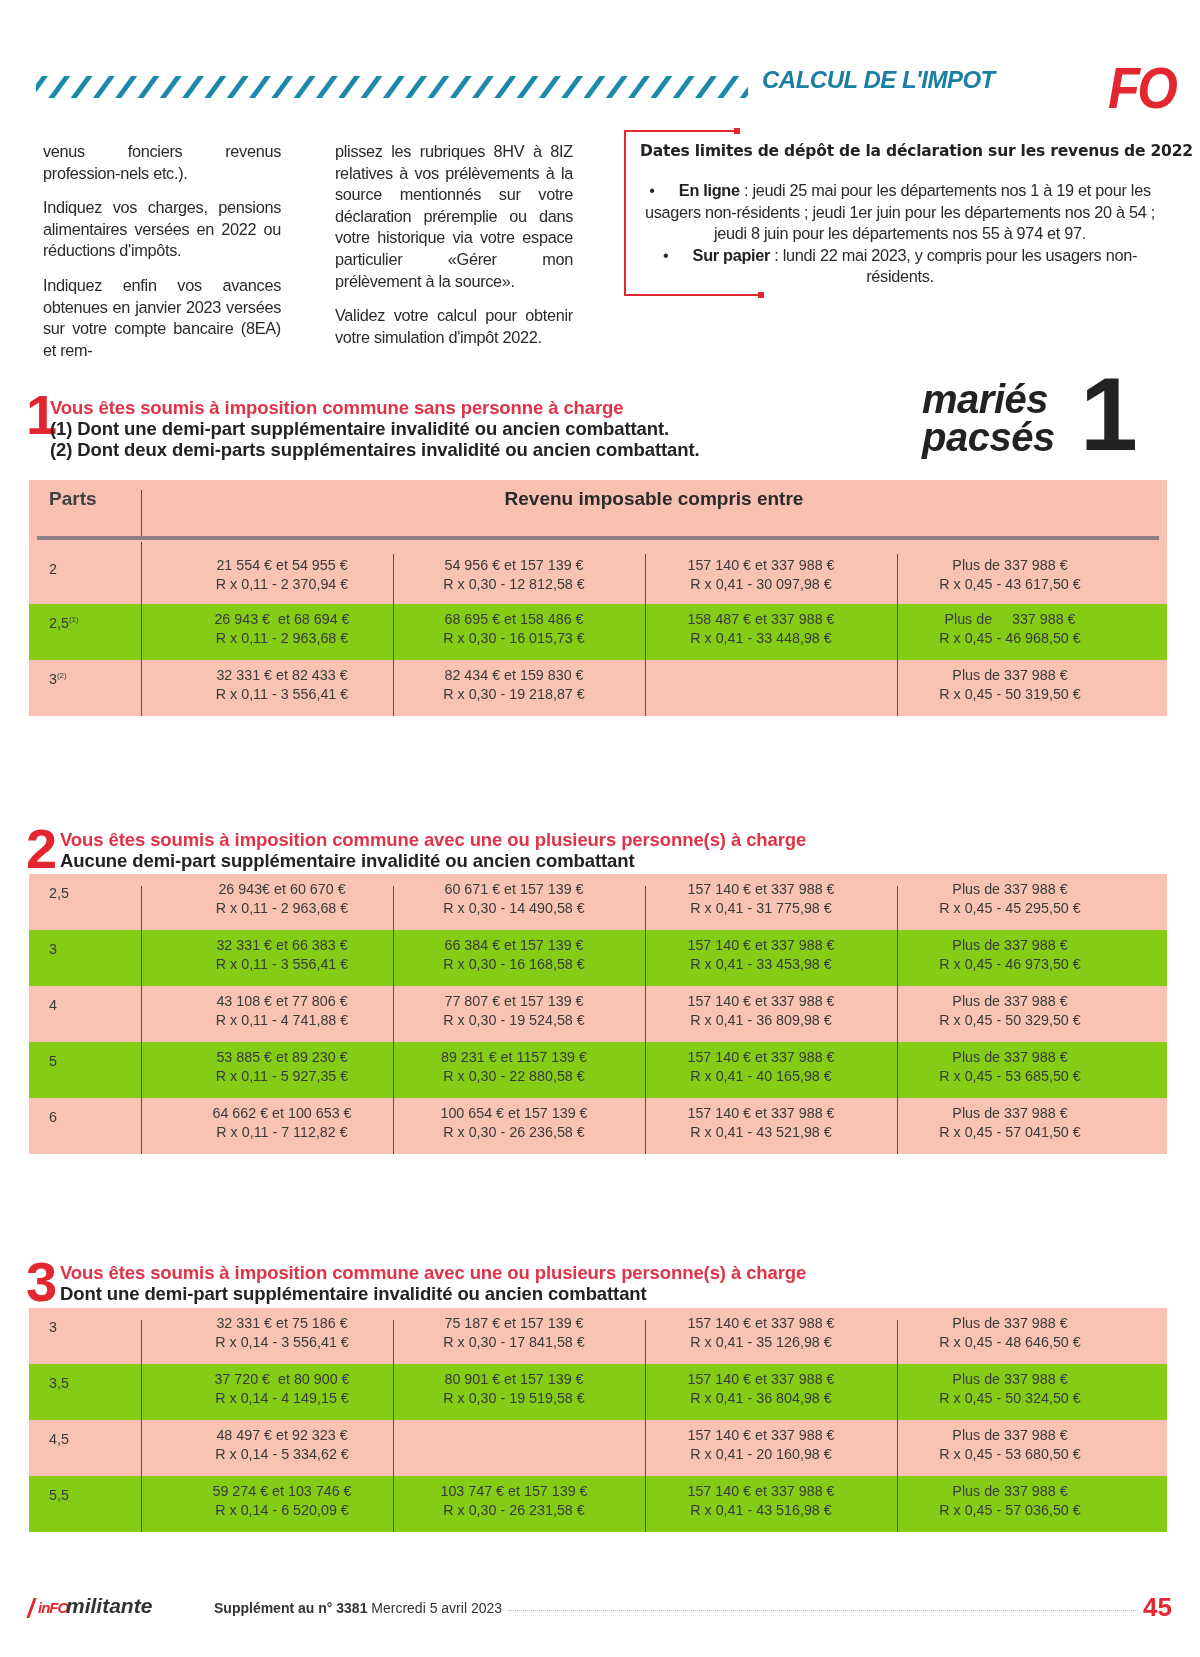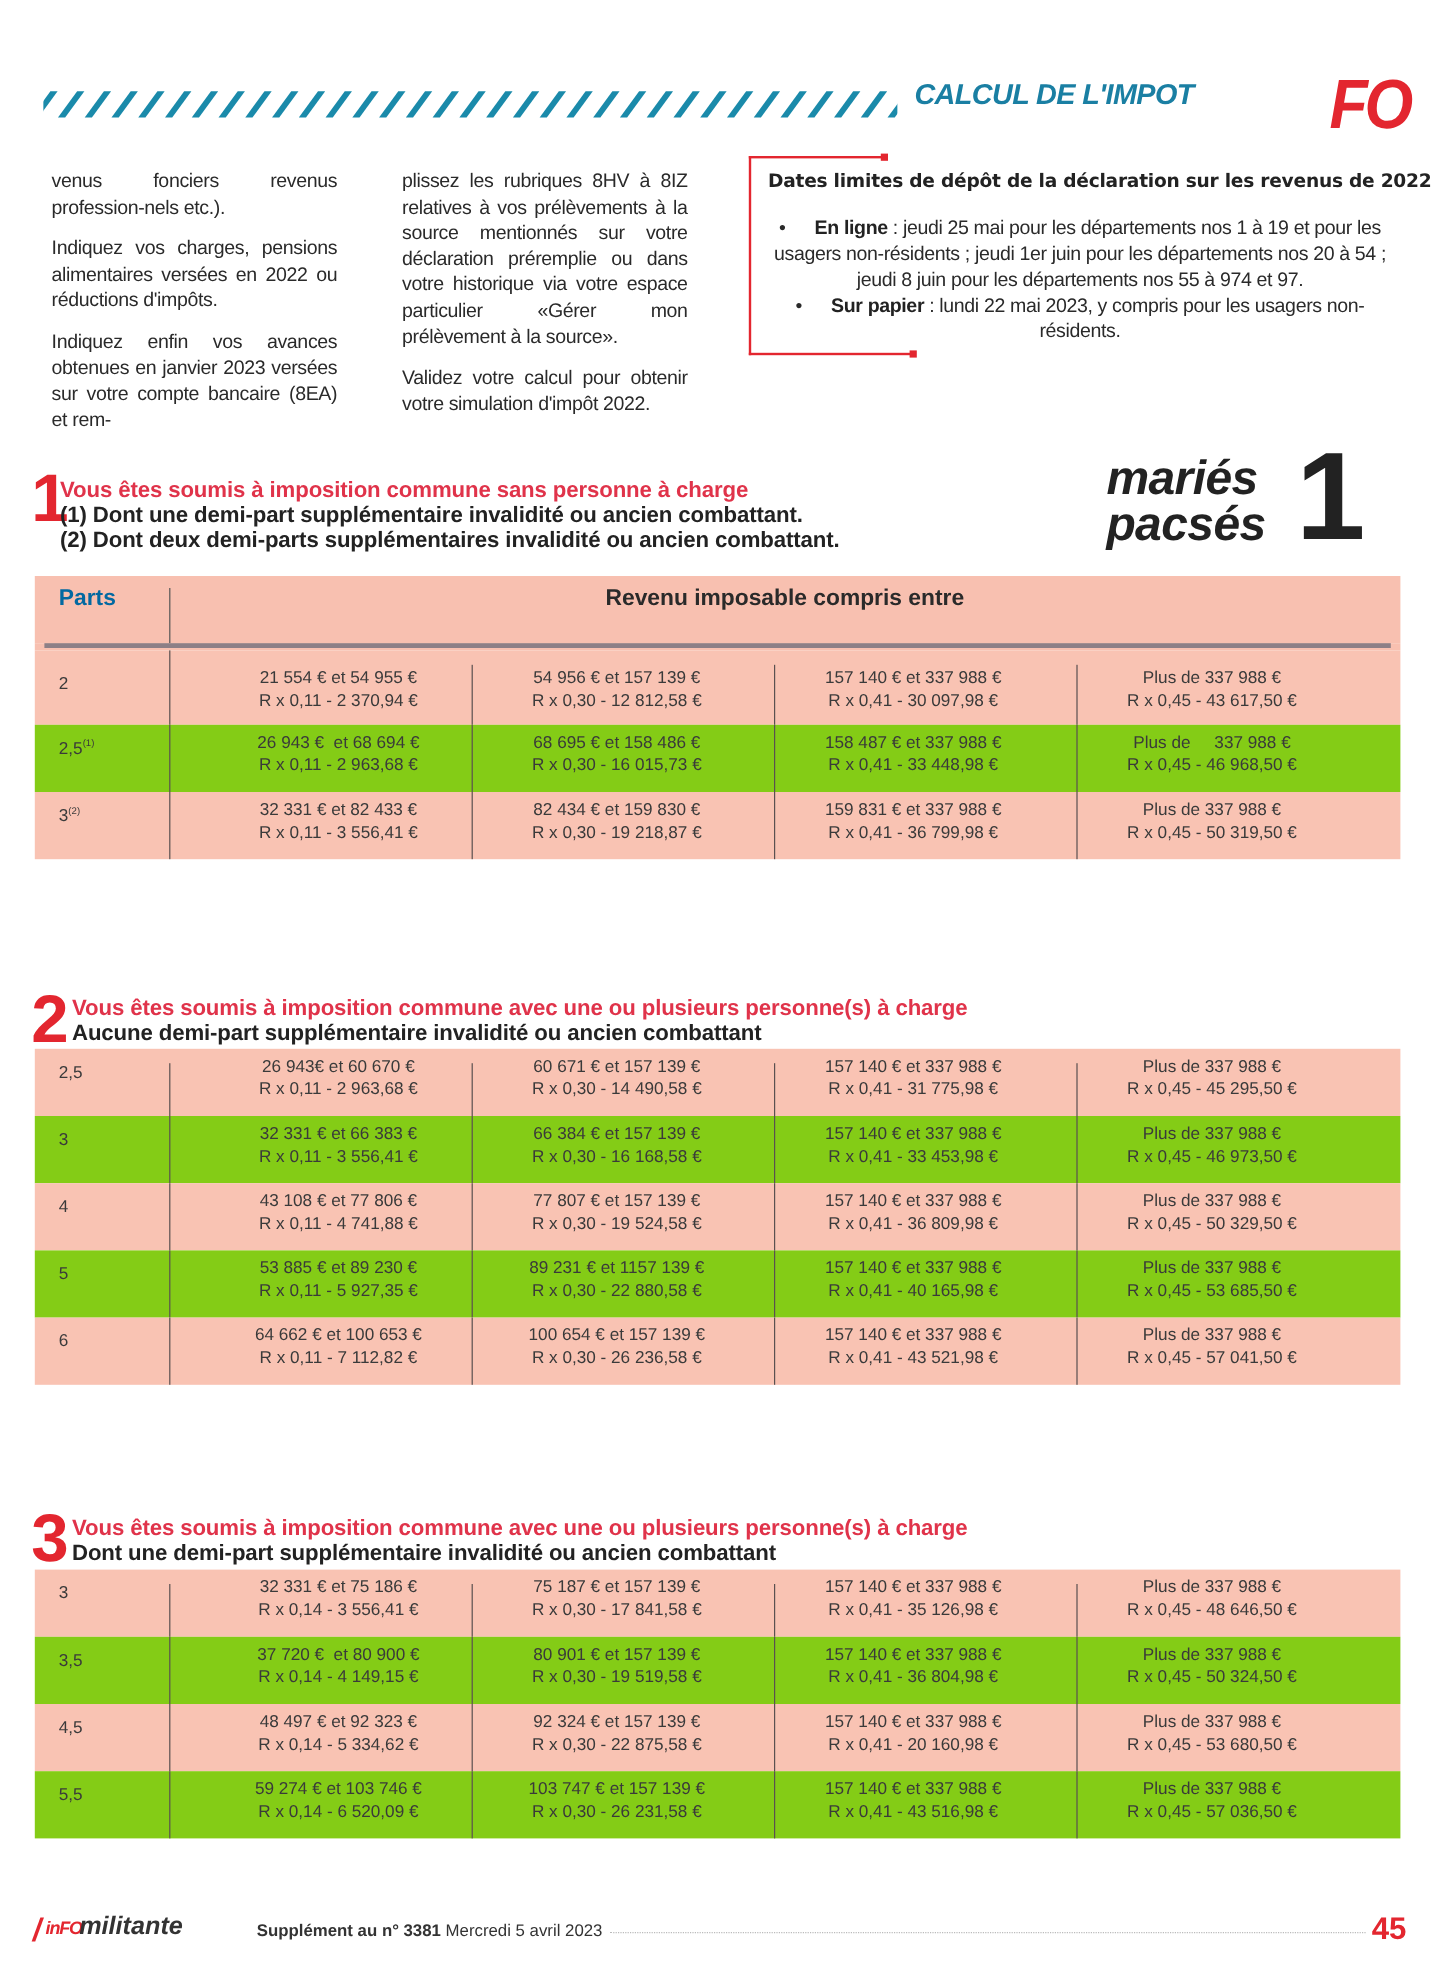--- a/index.html
+++ b/index.html
@@ -42,21 +42,21 @@
   .sec-red { font-size: 18.5px; font-weight: 700; color: #e0334a; line-height: 21px; letter-spacing: -0.1px; }
   .sec-black { font-size: 18.5px; font-weight: 700; color: #222; line-height: 21px; letter-spacing: -0.1px; }
 
   .maries { position: absolute; left: 922px; top: 380px; font-size: 40px; font-style: italic; font-weight: 700;
     color: #222; line-height: 38px; text-align: left; letter-spacing: -0.5px; }
   .big-one { position: absolute; left: 1080px; top: 364px; font-size: 104px; font-weight: 900; color: #222; line-height: 100px; }
 
   
   .table { position: absolute; left: 29px; width: 1138px; }
   .t-head { position: relative; height: 56px; background: #f8c0b0; }
-  .t-head .h-parts { position: absolute; left: 20px; top: 8px; font-size: 19px; font-weight: 700; color: #0369a1; }
+  .t-head .h-parts { position: absolute; left: 20px; top: 8px; font-size: 19px; font-weight: 700; color: #404040; }
   .t-head .h-rev { position: absolute; left: 112px; right: 0; top: 8px; text-align: center; font-size: 19px; font-weight: 700; color: #2a2a2a; }
   .t-head .h-vline { position: absolute; left: 112px; top: 10px; height: 46px; width: 1px; background: #555; }
   .t-rule { height: 6px; background: #f8c0b0; position: relative; }
   .t-rule::after { content: ""; position: absolute; left: 8px; right: 8px; top: 0; height: 4px; background: #8d7f86; }
   .t-row { position: relative; height: 56px; background: #f9c3b3; }
   .t-row.alt { background: #84cc16; }
   .t-row.first-after-head { height: 62px; }
   .t-row.first-after-head .cell { top: 14px; }
   .cell { position: absolute; top: 6px; font-size: 14.3px; line-height: 19px; color: #3a3a3a; text-align: center; white-space: pre; }
   .c-parts { left: 20px; text-align: left; }
@@ -201,21 +201,20 @@
         <div class="cell c4"><div>Plus de     337 988 €</div><div>R x 0,45 - 46 968,50 €</div></div>
       </div>
       <div class="t-row">
         <div class="vline vl0"></div>
         <div class="vline vl1"></div>
         <div class="vline vl2"></div>
         <div class="vline vl3"></div>
         <div class="cell c-parts"><span>3</span><sup>(2)</sup></div>
         <div class="cell c1"><div>32 331 € et 82 433 €</div><div>R x 0,11 - 3 556,41 €</div></div>
         <div class="cell c2"><div>82 434 € et 159 830 €</div><div>R x 0,30 - 19 218,87 €</div></div>
-        <div class="cell c3"><div>159 831 € et 337 988 €</div><div>R x 0,41 - 36 799,98 €</div></div>
         <div class="cell c4"><div>Plus de 337 988 €</div><div>R x 0,45 - 50 319,50 €</div></div>
       </div>
     </div>
 </div>
 
 <div class="sec-head" style="top:829px;">
   <div class="sec-num" style="top:-4px;">2</div>
   <div class="sec-lines" style="left:34px;">
     <div class="sec-red">Vous êtes soumis à imposition commune avec une ou plusieurs personne(s) à charge</div>
     <div class="sec-black">Aucune demi-part supplémentaire invalidité ou ancien combattant</div>
@@ -314,21 +313,20 @@
         <div class="cell c3"><div>157 140 € et 337 988 €</div><div>R x 0,41 - 36 804,98 €</div></div>
         <div class="cell c4"><div>Plus de 337 988 €</div><div>R x 0,45 - 50 324,50 €</div></div>
       </div>
       <div class="t-row">
         <div class="vline vl0"></div>
         <div class="vline vl1"></div>
         <div class="vline vl2"></div>
         <div class="vline vl3"></div>
         <div class="cell c-parts"><span>4,5</span><sup></sup></div>
         <div class="cell c1"><div>48 497 € et 92 323 €</div><div>R x 0,14 - 5 334,62 €</div></div>
-        <div class="cell c2"><div>92 324 € et 157 139 €</div><div>R x 0,30 - 22 875,58 €</div></div>
         <div class="cell c3"><div>157 140 € et 337 988 €</div><div>R x 0,41 - 20 160,98 €</div></div>
         <div class="cell c4"><div>Plus de 337 988 €</div><div>R x 0,45 - 53 680,50 €</div></div>
       </div>
       <div class="t-row alt">
         <div class="vline vl0"></div>
         <div class="vline vl1"></div>
         <div class="vline vl2"></div>
         <div class="vline vl3"></div>
         <div class="cell c-parts"><span>5,5</span><sup></sup></div>
         <div class="cell c1"><div>59 274 € et 103 746 €</div><div>R x 0,14 - 6 520,09 €</div></div>

